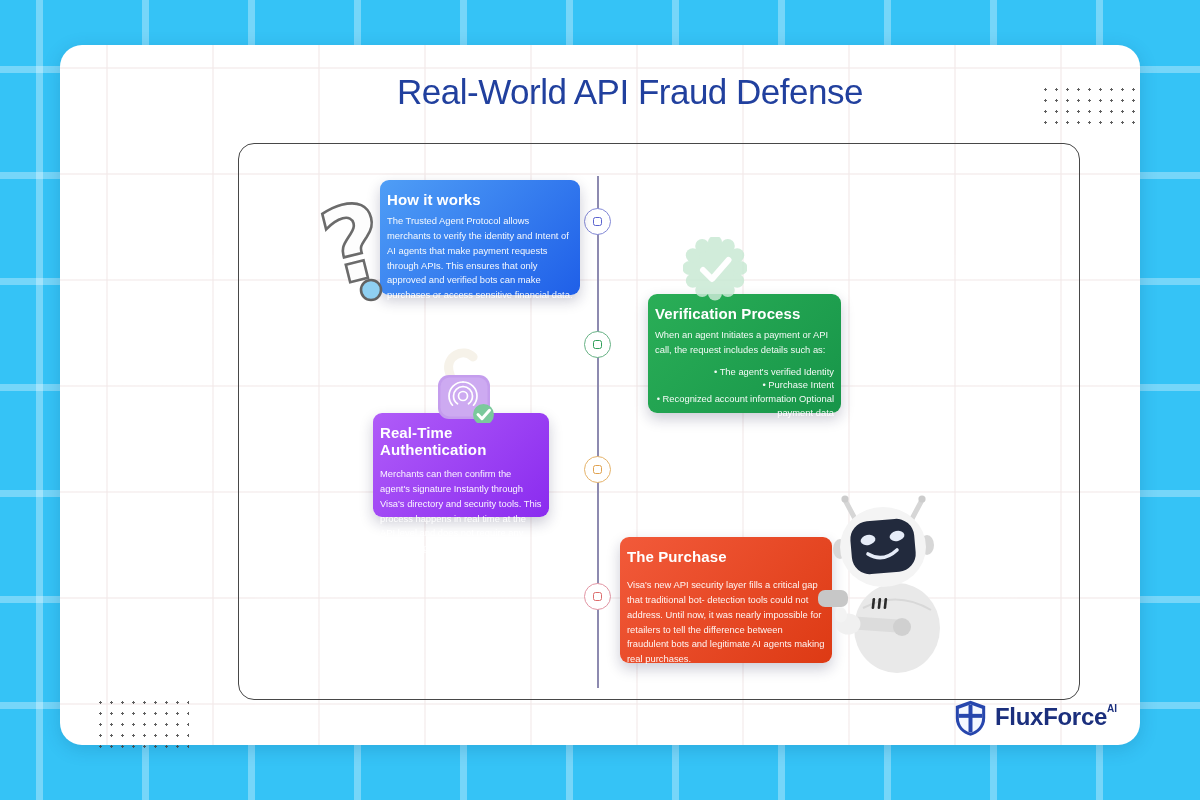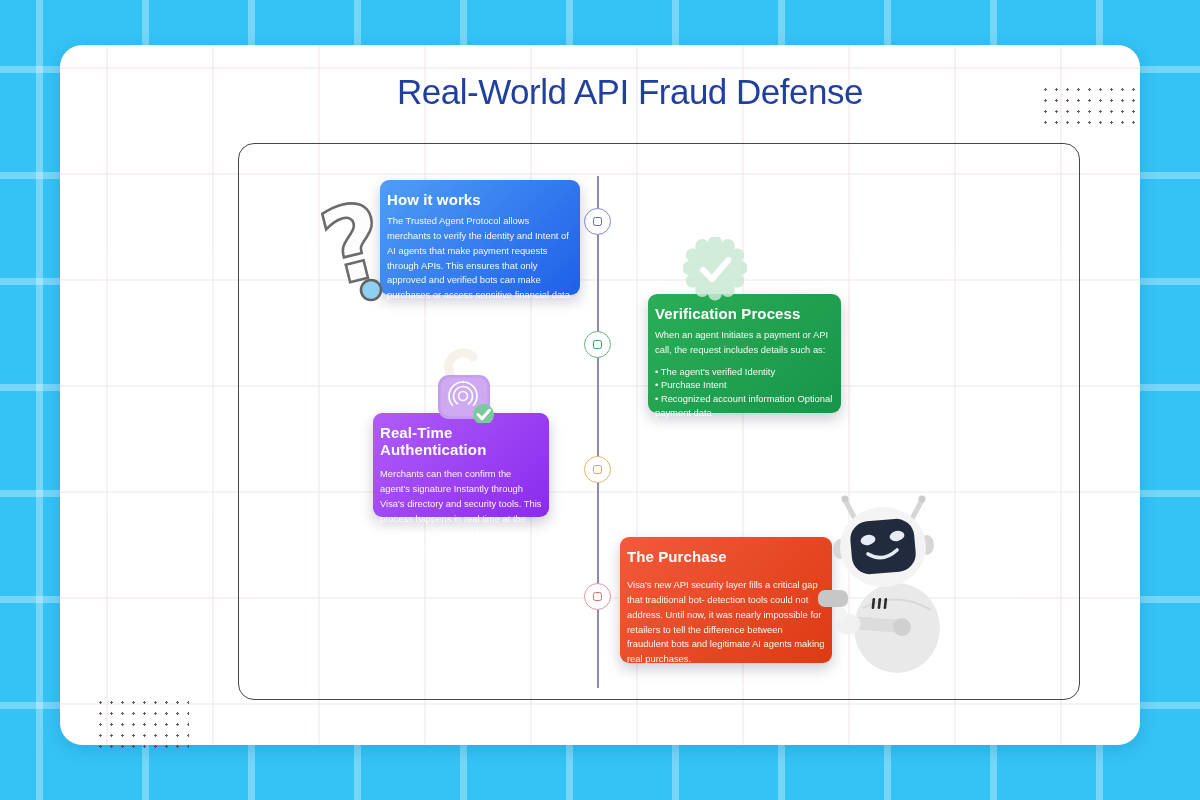--- a/index.html
+++ b/index.html
@@ -58,21 +58,21 @@
   .marker .sq { width:9px; height:9px; border:1.6px solid var(--sqc); border-radius:2.5px; }
 
   .card {
     position:absolute; border-radius:9px; color:#fff; padding:11px 7px;
     background:linear-gradient(135deg, var(--g1), var(--g2));
     box-shadow:0 6px 14px rgba(25,25,70,.22);
   }
   .card h3 { font-size:15px; font-weight:700; margin-bottom:6px; letter-spacing:.1px; }
   .card p  { font-size:9.4px; line-height:1.58; color:rgba(255,255,255,.94); }
   .card .bullets { margin-top:7px; }
-  .card .bullet { font-size:9.4px; line-height:1.45; color:rgba(255,255,255,.95); }
+  .card .bullet { font-size:9.4px; line-height:1.45; color:rgba(255,255,255,.95);text-align:right; }
   .card .bullet::before { content:"• "; }
   .card-blue   { left:380px; top:180px; width:200px; height:115px; }
   .card-green  { left:648px; top:294px; width:193px; height:119px; }
   .card-purple { left:373px; top:413px; width:176px; height:104px; }
   .card-purple h3 { margin-bottom:9px; }
   .card-red    { left:620px; top:537px; width:212px; height:126px; }
   .card-red h3 { margin-bottom:13px; }
 
   .deco { position:absolute; }
   .qmark { left:313px; top:189px; width:92px; height:118px; }
@@ -200,13 +200,31 @@
     <circle cx="104" cy="9" r="3.6" fill="#cccccc"></circle>
     <ellipse cx="22" cy="59" rx="7" ry="10" fill="#d7d7d7"></ellipse>
     <ellipse cx="109" cy="55" rx="7" ry="10" fill="#d7d7d7"></ellipse>
     <ellipse cx="65" cy="57" rx="43" ry="40" fill="#f4f4f4"></ellipse>
     <rect x="33" y="30" width="64" height="53" rx="18" fill="#222a3d" transform="rotate(-5 65 56)"></rect>
     <ellipse cx="50" cy="50" rx="7.5" ry="5" fill="#e6ecf8" transform="rotate(-12 50 50)"></ellipse>
     <ellipse cx="79" cy="46" rx="7.5" ry="5" fill="#e6ecf8" transform="rotate(-12 79 46)"></ellipse>
     <path d="M50 64 Q 65 73 79 60" fill="none" stroke="#e6ecf8" stroke-width="3.6" stroke-linecap="round"></path>
   </svg>
 
+  <div class="logo">
+    <svg viewBox="0 0 40 44">
+      <defs>
+          <clipPath id="shieldClip">
+            <path d="M20 6.5 L33.5 11.2 V22 C33.5 31 27 37.2 20 39 C13 37.2 6.5 31 6.5 22 V11.2 Z"></path>
+          </clipPath>
+        </defs>
+      <path d="M20 2 L37 8 V22 C37 33 29 40.2 20 42.5 C11 40.2 3 33 3 22 V8 Z" fill="#2746ad"></path>
+      <path d="M20 6.5 L33.5 11.2 V22 C33.5 31 27 37.2 20 39 C13 37.2 6.5 31 6.5 22 V11.2 Z" fill="#f4f7ff"></path>
+      <g clip-path="url(#shieldClip)" fill="#2746ad">
+        <rect x="17.7" y="6" width="4.6" height="34"></rect>
+        <rect x="5" y="17.2" width="30" height="4.6"></rect>
+      </g>
+    </svg>
+    <div>
+      <span class="name">FluxForce</span><span class="sup">AI</span>
+    </div>
+  </div>
 </div>
 
 </body></html>

